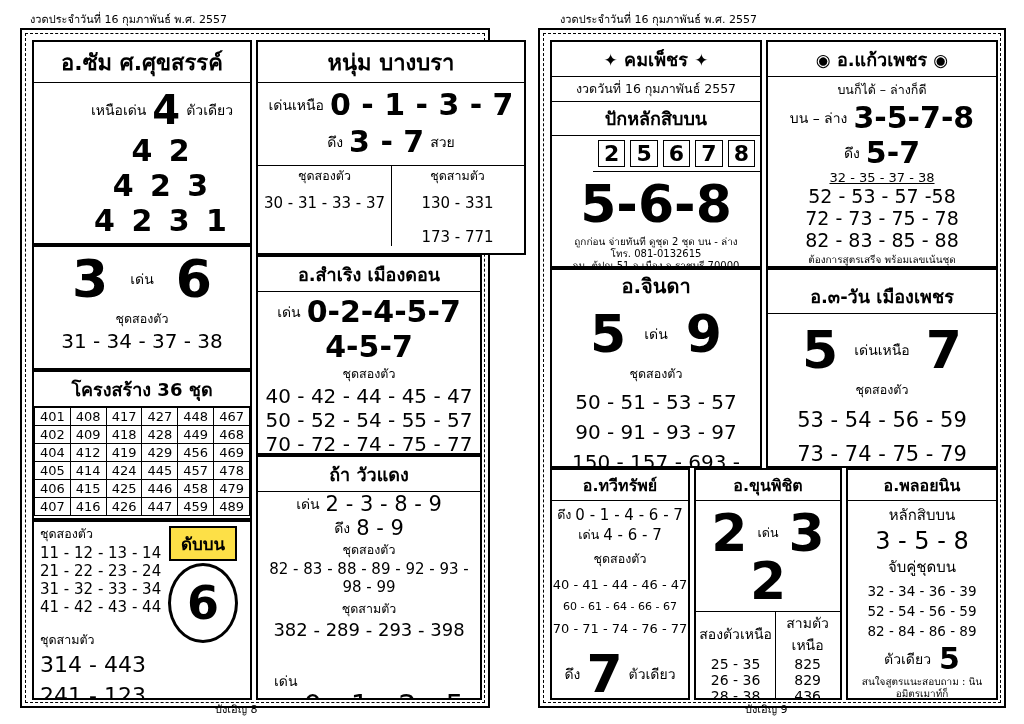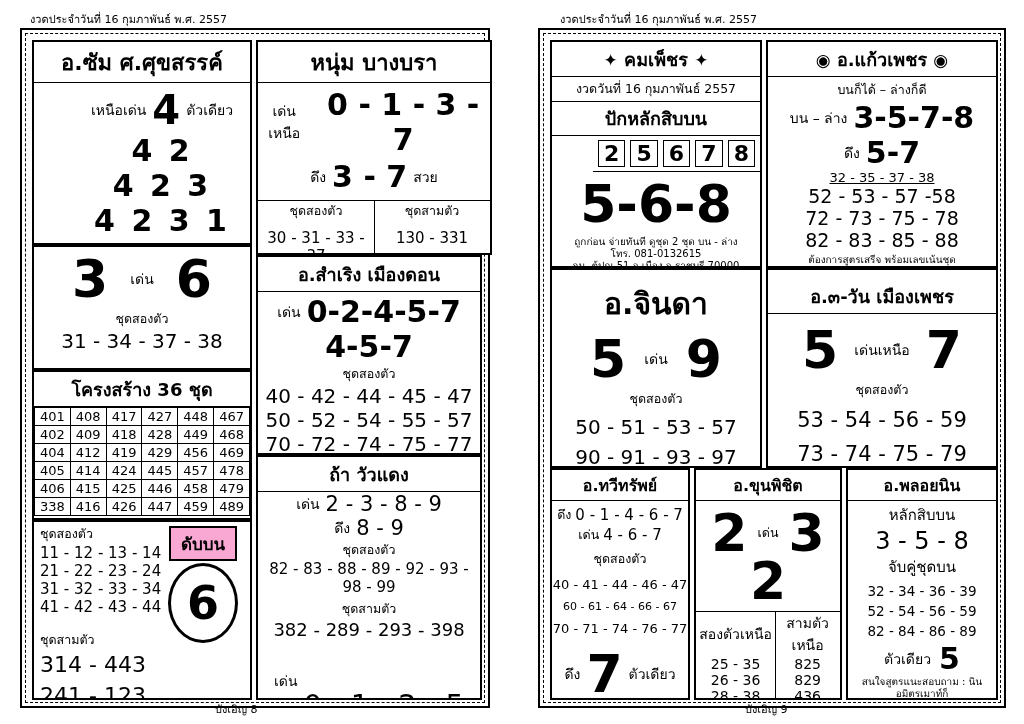--- a/index.html
+++ b/index.html
@@ -84,21 +84,21 @@
   }
   .ellipse{
     border:3px solid #000;
     border-radius:50%;
     width:64px;height:74px;
     margin:2px auto 0;
     display:flex;align-items:center;justify-content:center;
     font-size:46px;font-weight:bold;
   }
   .shadebox{
-    background:#f9a8d4;
+    background:#fde047;
     border:2px solid #000;
     font-size:17px;font-weight:bold;
     padding:2px 10px;
     display:inline-block;
   }
   .star{font-size:17px;}
   .tinyline{font-size:10px;line-height:12px;}
   .vsplit{position:absolute;top:0;bottom:0;border-left:1.5px solid #000;}
 </style>
 </head>
@@ -175,21 +175,21 @@
           </tr>
           <tr>
             <td>406</td>
             <td>415</td>
             <td>425</td>
             <td>446</td>
             <td>458</td>
             <td>479</td>
           </tr>
           <tr>
-            <td>338</td>
+            <td>407</td>
             <td>416</td>
             <td>426</td>
             <td>447</td>
             <td>459</td>
             <td>489</td>
           </tr>
         </tbody>
           </table>
       </div>
 
@@ -207,21 +207,21 @@
             <div class="ellipse">6</div>
           </div>
           <div style="position:absolute;left:6px;top:108px;width:150px;">
             <div class="xs">ชุดสามตัว</div>
             <div class="med" style="font-size:22px;padding-top:2px;">314 - 443</div>
             <div class="med" style="font-size:22px;padding-top:6px;">241 - 123</div>
           </div>
         </div>
       </div>
 
-      <div class="box" style="left:224px;top:0px;width:236px;height:215px;">
+      <div class="box" style="left:224px;top:0px;width:270px;height:215px;">
         <div class="title" style="border-bottom:1.5px solid #000;">หนุ่ม บางบรา</div>
         <div class="flexrow" style="margin-top:4px;">
           <span class="lbl">เด่นเหนือ</span>
           <span class="big">0 - 1 - 3 - 7</span>
         </div>
         <div class="flexrow" style="margin-top:2px;">
           <span class="lbl">ดึง</span>
           <span class="big">3 - 7</span>
           <span class="lbl">สวย</span>
         </div>
@@ -303,21 +303,21 @@
           <span class="lotto-num">7</span>
           <span class="lotto-num">8</span>
         </div>
         <div class="huge" style="padding:2px 0;">5-6-8</div>
         <div class="tinyline">ถูกก่อน จ่ายทันที ดูชุด 2 ชุด บน - ล่าง</div>
         <div class="tinyline">โทร. 081-0132615</div>
         <div class="tinyline">จม. ตู้ปณ.51 อ.เมือง จ.ราชบุรี 70000</div>
       </div>
 
       <div class="box" style="left:0px;top:228px;width:212px;height:200px;">
-        <div class="title" style="font-size:30px;padding-top:10px;">อ.จินดา</div>
+        <div class="title" style="font-size:20px;padding-top:0;">อ.จินดา</div>
         <div class="flexrow" style="gap:18px;">
           <span class="huge">5</span>
           <span class="lbl">เด่น</span>
           <span class="huge">9</span>
         </div>
         <div class="xs">ชุดสองตัว</div>
         <div class="med" style="padding-top:6px;">50 - 51 - 53 - 57</div>
         <div class="med" style="padding-top:6px;text-align:center;">90 - 91 - 93 - 97</div>
         <div class="med" style="padding-top:6px;">150 - 157 - 693 - 697</div>
       </div>

